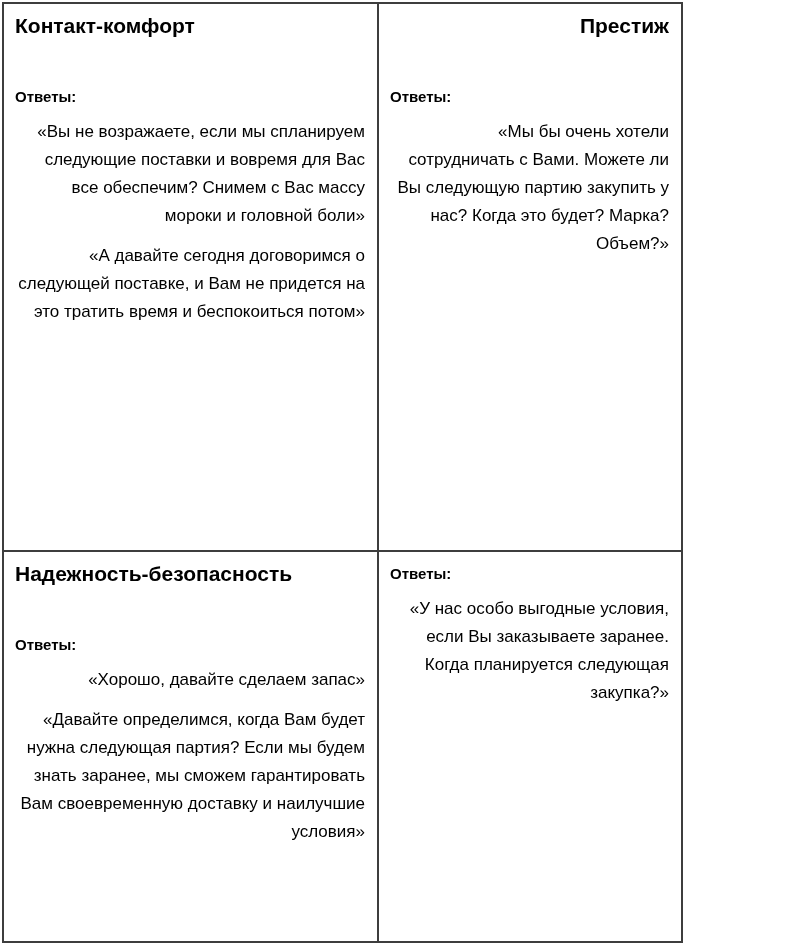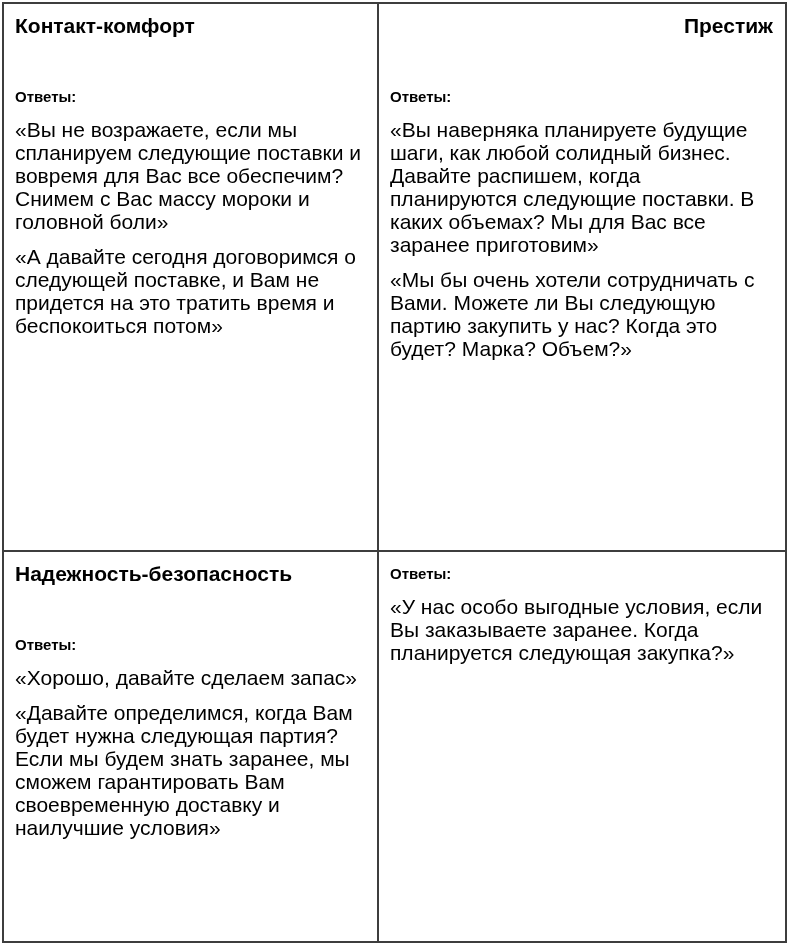--- a/index.html
+++ b/index.html
@@ -9,21 +9,21 @@
     background: #ffffff;
     font-family: "Liberation Sans", "DejaVu Sans", sans-serif;
     color: #000000;
     position: relative;
     overflow: hidden;
   }
   .quad-table {
     position: absolute;
     left: 2px;
     top: 2px;
-    width: 785px;
+    width: 681px;
     height: 941px;
     border: 2px solid #3d3d3d;
     display: grid;
     grid-template-columns: 375px 1fr;
     grid-template-rows: 548px 1fr;
     background: #ffffff;
   }
   .cell {
     padding: 9px 12px 8px 11px;
     overflow: hidden;
@@ -37,41 +37,41 @@
     margin-bottom: 46px;
   }
   .cell-header.align-right { text-align: right; }
   .answers-label {
     font-size: 15px;
     font-weight: bold;
     line-height: 25px;
     margin-bottom: 9px;
   }
   .quote {
-    font-size: 21px;
-    line-height: 23px;
+    font-size: 17px;
+    line-height: 28px;
     margin-bottom: 12px;
+    text-align: right;
   }
 </style>
 </head>
 <body>
 
 <div class="quad-table">
 
   <section class="cell col1 row1">
     <h2 class="cell-header">Контакт-комфорт</h2>
     <p class="answers-label">Ответы:</p>
     <p class="quote">«Вы не возражаете, если мы спланируем следующие поставки и вовремя для Вас все обеспечим? Снимем с Вас массу мороки и головной боли»</p>
     <p class="quote">«А давайте сегодня договоримся о следующей поставке, и Вам не придется на это тратить время и беспокоиться потом»</p>
   </section>
 
   <section class="cell row1">
     <h2 class="cell-header align-right">Престиж</h2>
     <p class="answers-label">Ответы:</p>
-    <p class="quote">«Вы наверняка планируете будущие шаги, как любой солидный бизнес. Давайте распишем, когда планируются следующие поставки. В каких объемах? Мы для Вас все заранее приготовим»</p>
     <p class="quote">«Мы бы очень хотели сотрудничать с Вами. Можете ли Вы следующую партию закупить у нас? Когда это будет? Марка? Объем?»</p>
   </section>
 
   <section class="cell col1">
     <h2 class="cell-header">Надежность-безопасность</h2>
     <p class="answers-label">Ответы:</p>
     <p class="quote">«Хорошо, давайте сделаем запас»</p>
     <p class="quote">«Давайте определимся, когда Вам будет нужна следующая партия? Если мы будем знать заранее, мы сможем гарантировать Вам своевременную доставку и наилучшие условия»</p>
   </section>
 

